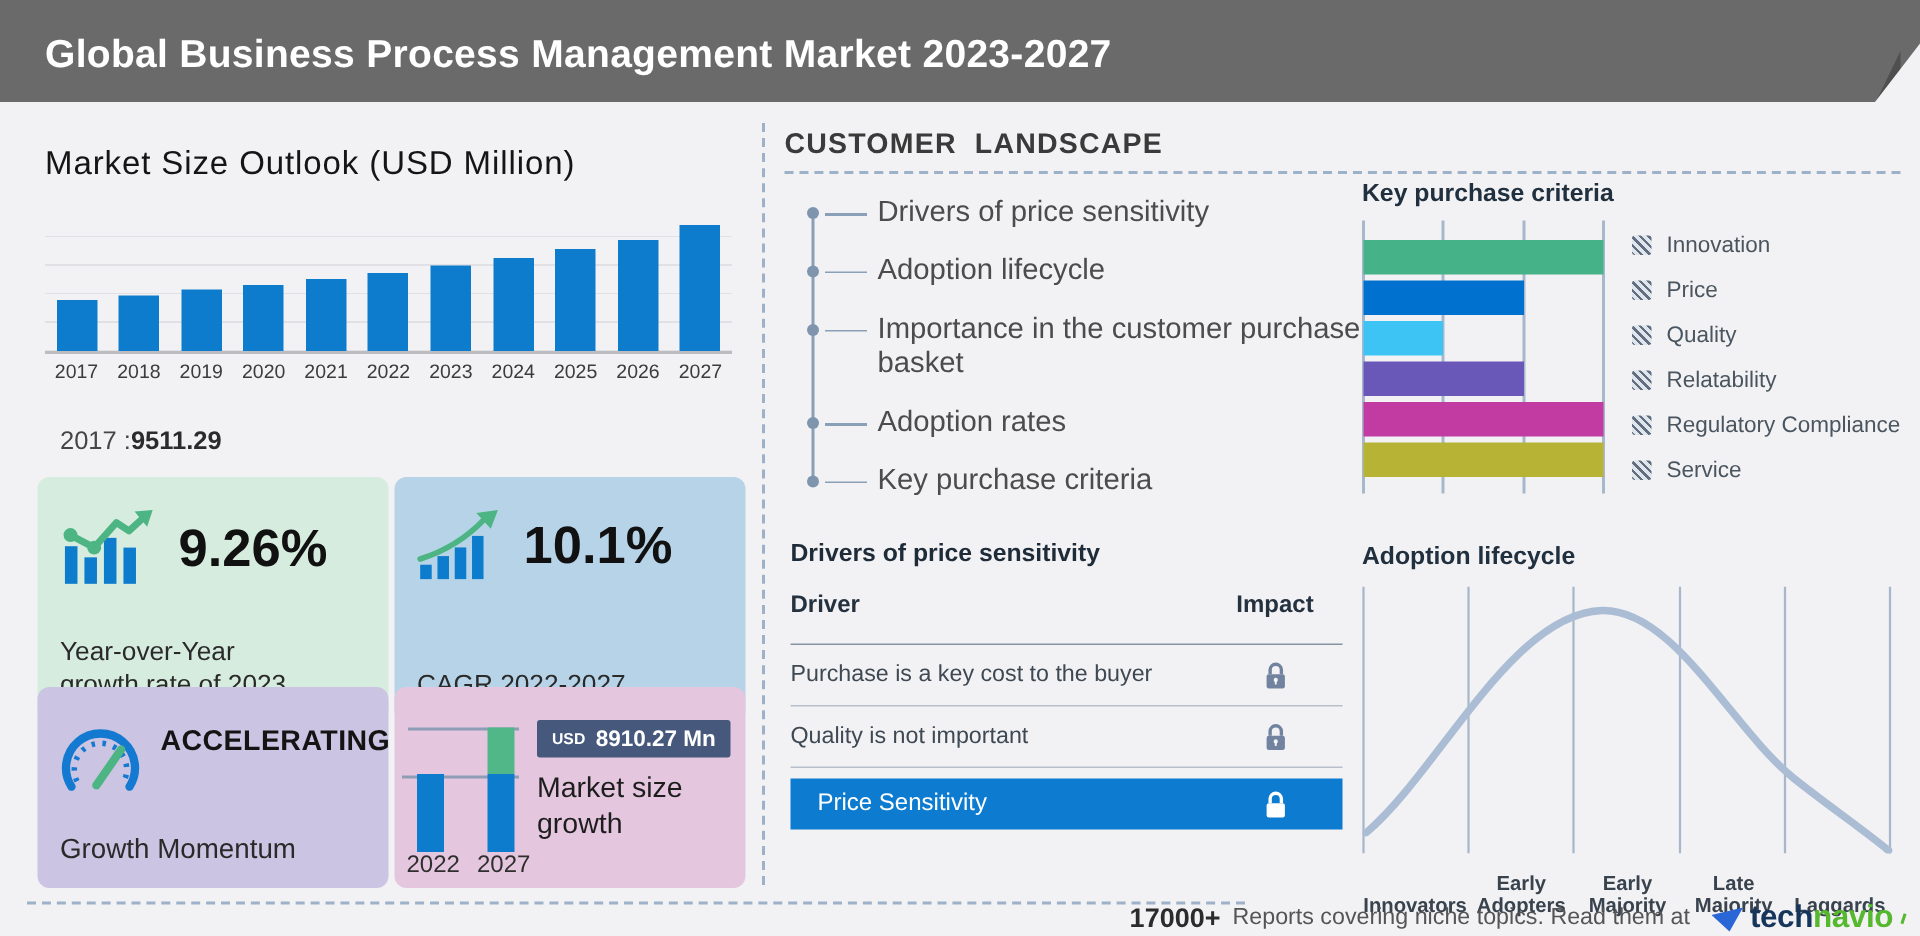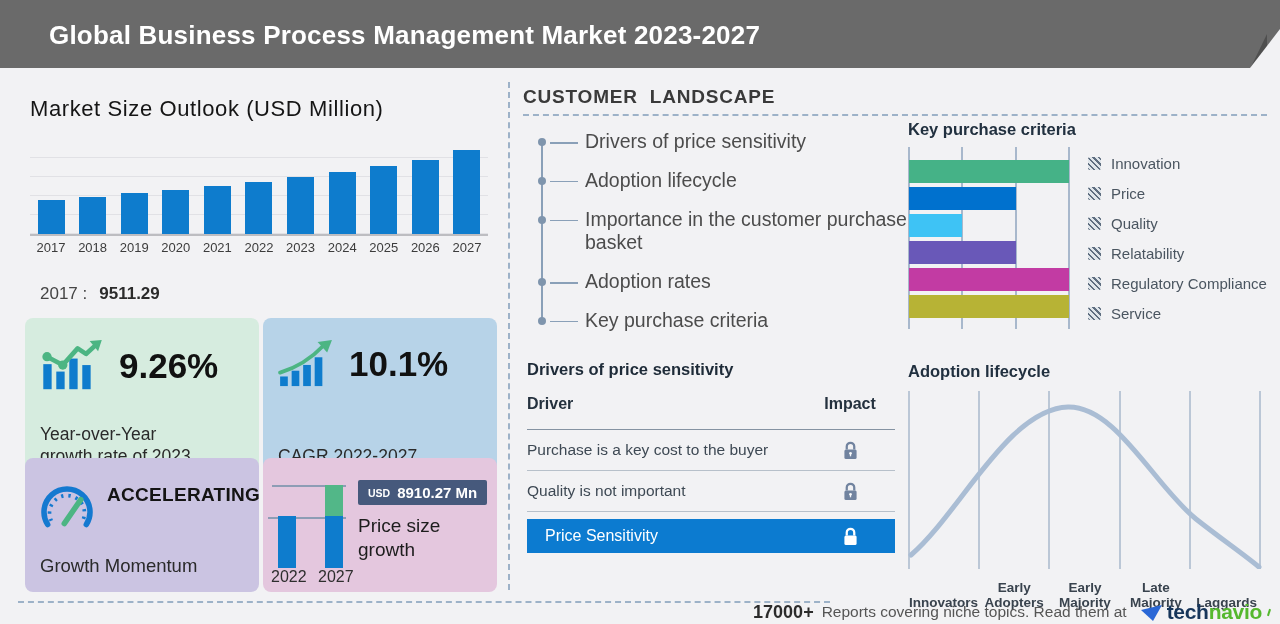--- a/index.html
+++ b/index.html
@@ -2,37 +2,37 @@
 <html><head>
 <meta charset="utf-8">
 <style>
   html,body{margin:0;padding:0;}
   #root{position:relative;width:1280px;height:624px;background:#f2f2f4;
         font-family:"Liberation Sans",sans-serif;overflow:hidden;}
 
   
   .header{position:absolute;left:0;top:0;width:1280px;height:68px;background:#6a6a6a;}
   .header-title{position:absolute;left:30px;top:50%;transform:translateY(-44%);
-    font-size:26px;font-weight:600;color:#ffffff;letter-spacing:.2px;white-space:nowrap;margin-left:19px;}
+    font-size:26px;font-weight:600;color:#ffffff;letter-spacing:.2px;white-space:nowrap;}
   .curl{position:absolute;right:0;top:0;}
 
   
   .ms-title{position:absolute;left:30px;top:96px;font-size:22px;color:#151515;
     letter-spacing:.6px;font-weight:400;}
   .ms-chart{position:absolute;left:30px;top:140px;width:458px;height:96px;
     border-bottom:2px solid #bdbdc1;
     background-image:repeating-linear-gradient(to top,#e1e1e5 0,#e1e1e5 1px,transparent 1px,transparent 19px);
     display:flex;align-items:flex-end;justify-content:space-between;padding:0 3px;box-sizing:border-box;}
   .bar-slot{width:36px;display:flex;justify-content:center;align-items:flex-end;height:100%;}
   .ms-bar{width:27px;background:#0e7ccd;}
   .ms-years{position:absolute;left:30px;top:240px;width:458px;display:flex;
     justify-content:space-between;padding:0 3px;box-sizing:border-box;}
   .ms-year{width:36px;text-align:center;font-size:13px;color:#3c3c3c;}
   .base-line{position:absolute;left:40px;top:284px;font-size:17px;color:#454545;}
-  .base-line b{color:#2b2b2b;margin-left:12px;}
+  .base-line b{color:#2b2b2b;margin-left:0;}
 
   .card{position:absolute;width:234px;height:164px;border-radius:8px;}
   .card-green {left:25px; top:318px;background:#d6ecdf;}
   .card-blue  {left:263px;top:318px;background:#b7d3e8;}
   .card-purple{left:25px; top:458px;height:134px;background:#cbc4e2;}
   .card-pink  {left:263px;top:458px;height:134px;background:#e4c7de;}
   .stat-row{position:absolute;left:15px;top:22px;display:flex;align-items:center;gap:13px;}
   .stat-value{font-size:35px;font-weight:700;color:#111;}
   .stat-label{position:absolute;left:15px;bottom:14px;font-size:17.5px;color:#2a2a2a;
     line-height:1.3;width:205px;}
@@ -222,21 +222,21 @@
     <div class="mini-line" style="left:5px;top:59px;width:78px;"></div>
     <div class="mini-bar" id="mini-bar-2022" style="left: 15px; background: rgb(14, 124, 205); top: 58px; height: 52px;"></div>
     <div class="mini-bar" id="mini-bar-2027-green" style="left: 62px; background: rgb(82, 183, 136); top: 27px; height: 31px;"></div>
     <div class="mini-bar" id="mini-bar-2027-blue" style="left: 62px; background: rgb(14, 124, 205); top: 58px; height: 52px;"></div>
     <div class="mini-year" style="left:8px;top:110px;">2022</div>
     <div class="mini-year" style="left:55px;top:110px;">2027</div>
     <div class="mini-badge">
       <span class="cur">USD</span>
       <span class="amt">8910.27 Mn</span>
     </div>
-    <div class="mini-label">Price size growth</div>
+    <div class="mini-label">Market size growth</div>
   </div>
 
   <div class="vsep"></div>
 
   <div class="cl">
     <h2 class="cl-title">CUSTOMER LANDSCAPE</h2>
     <div class="cl-underline"></div>
     <ul class="cl-list" id="cl-list">
       <div class="cl-vline"></div>
     <li>Drivers of price sensitivity</li>

